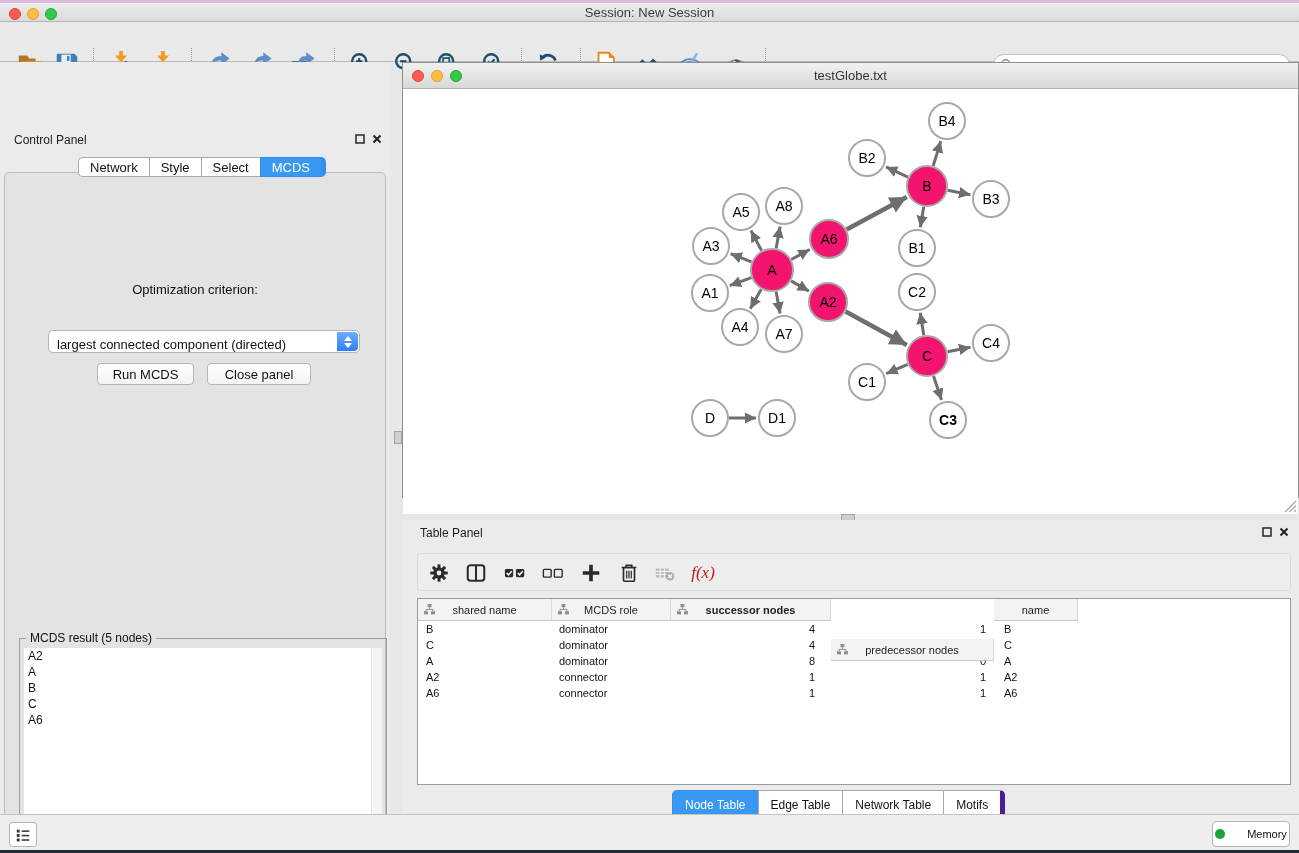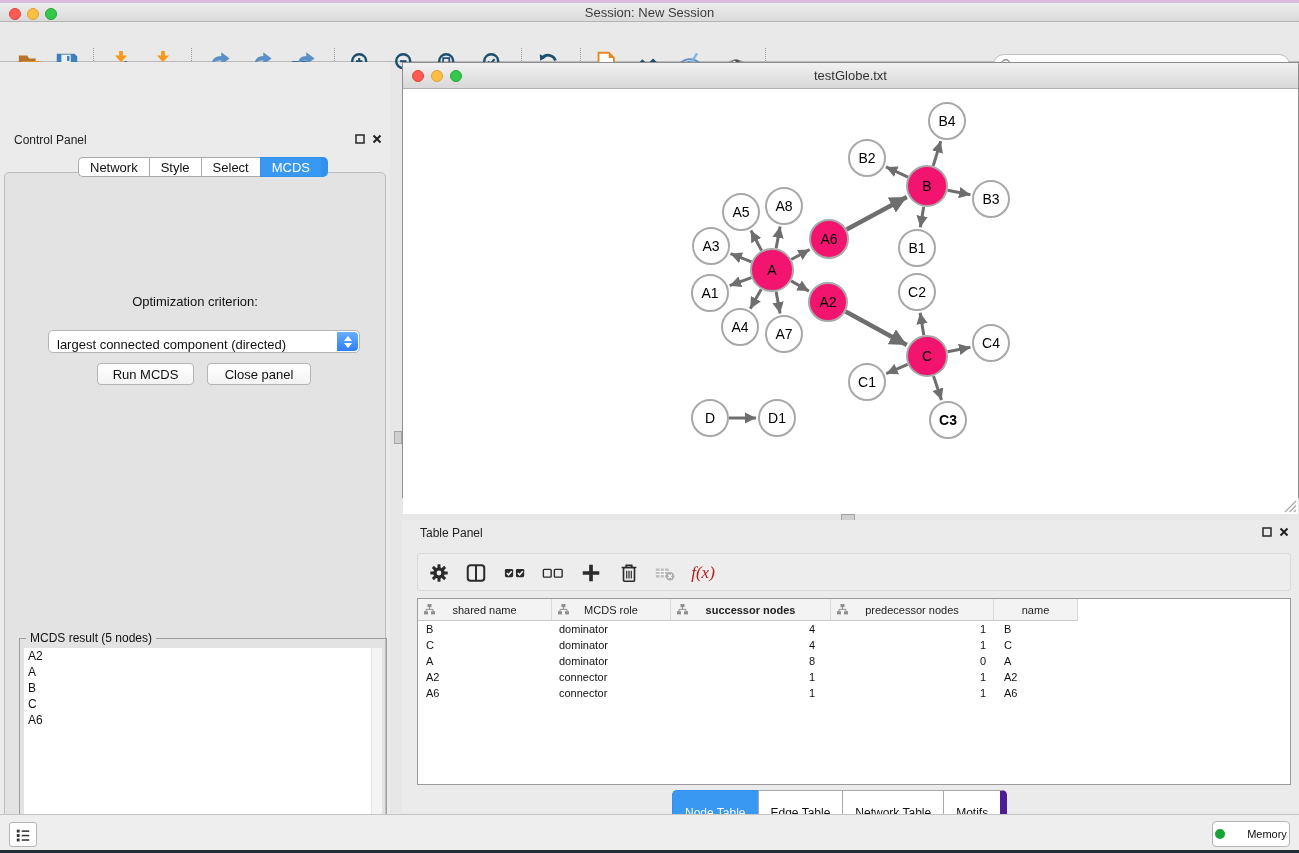--- a/index.html
+++ b/index.html
@@ -30,24 +30,24 @@
   .panel-title { font-size:12px; color:#222; }
   #cp-header { position:absolute; left:14px; top:71px; }
   .win-btns { position:absolute; display:flex; gap:7px; align-items:center; }
   #cp-btns { right:8px; top:72px; }
   #cp-content { position:absolute; left:4px; top:110px; width:382px; height:696px;
     background:#e3e3e3; border:1px solid #bdbdbd; border-radius:5px; }
   .seg { display:flex; }
   .seg-item { height:20px; line-height:19px; font-size:13px; padding:0 11px; background:#fff; color:#111;
     border:1px solid #a9a9a9; border-right:none; }
   .seg-item:first-child { border-radius:5px 0 0 5px; }
-  .seg-item:last-child { border-radius:0 5px 5px 0; border-right:7px solid #4c1d95; }
+  .seg-item:last-child { border-radius:0 5px 5px 0; border-right:5px solid #4c1d95; }
   .seg-item.active { background:#3898f2; border-color:#3090ee; color:#fff; }
   #cp-tabs { position:absolute; left:78px; top:95px; z-index:2; }
-  #opt-label { position:absolute; left:0; top:121px; width:100%; text-align:center; font-size:13px; color:#111; }
+  #opt-label { position:absolute; left:0; top:109px; width:100%; text-align:center; font-size:13px; color:#111; }
   #criterion { position:absolute; left:43px; top:157px; width:312px; height:23px; background:#fff;
     border:1px solid #b5b5b5; border-radius:5px; font-size:13px; color:#111;
     display:flex; align-items:flex-end; padding-left:8px; }
   #criterion .stepper { position:absolute; right:1px; top:1px; width:21px; height:19px;
     background:linear-gradient(#6aaefc,#2e7ef8); border-radius:0 4px 4px 0;
     display:flex; flex-direction:column; align-items:center; justify-content:center; gap:2px; }
   .chev { width:0; height:0; border-left:4px solid transparent; border-right:4px solid transparent; }
   .chev.up { border-bottom:5px solid #fff; }
   .chev.dn { border-top:5px solid #fff; }
   .push-btn { position:absolute; height:22px; background:linear-gradient(#ffffff,#f3f3f3);
@@ -94,21 +94,21 @@
   .th { position:relative; height:22px; background:#f3f3f3; border-right:1px solid #d9d9d9;
     border-bottom:1px solid #c9c9c9; display:flex; align-items:center; justify-content:center;
     font-size:11px; color:#222; }
   .th .hicon { position:absolute; left:6px; top:5px; }
   .tr { display:flex; height:16px; }
   .td { font-size:11px; color:#111; line-height:16px; white-space:nowrap; overflow:hidden; }
   .td.a-left8 { padding-left:8px; } .td.a-left7 { padding-left:7px; }
   .td.a-right16 { text-align:right; padding-right:16px; } .td.a-right8 { text-align:right; padding-right:8px; }
   .td.a-left10 { padding-left:10px; }
   #tp-tabs { position:absolute; left:270px; top:270px; }
-  #tp-tabs .seg-item { font-size:12px; height:30px; line-height:21px; padding:12px 12px; }
+  #tp-tabs .seg-item { font-size:12px; height:30px; line-height:21px; padding:4px 12px; }
 
   
   #status-bar { position:absolute; left:0; top:814px; width:1299px; height:36px;
     background:#eeeeee; border-top:1px solid #c4c4c4; }
   #status-list-btn { position:absolute; left:9px; top:7px; width:28px; height:25px; background:#fff;
     border:1px solid #b4b4b4; border-radius:3px; display:flex; align-items:center; justify-content:center; }
   #memory-btn { position:absolute; left:1212px; top:6px; width:78px; height:26px; background:#fff;
     border:1px solid #b4b4b4; border-radius:4px; display:flex; align-items:center; justify-content:center;
     gap:22px; font-size:11px; color:#111; }
   #memory-dot { width:10px; height:10px; border-radius:50%; background:#18a335; }
@@ -501,21 +501,21 @@
             <svg class="hicon" width="11" height="11" viewBox="0 0 11 11">
               <g fill="#8f8f8f">
                 <rect x="3.5" y="0" width="4" height="3.2"></rect>
                 <rect x="0" y="7.2" width="4" height="3.2"></rect>
                 <rect x="7" y="7.2" width="4" height="3.2"></rect>
               </g>
               <path d="M5.5 3.2v2.2M2 7.2V5.4h7v1.8" stroke="#8f8f8f" fill="none" stroke-width="1"></path>
             </svg>
             <span>successor nodes</span>
           </div>
-          <div class="th" style="width: 163px;">
+          <div class="th" style="width: 163px; margin-top: 40px;">
             <svg class="hicon" width="11" height="11" viewBox="0 0 11 11">
               <g fill="#8f8f8f">
                 <rect x="3.5" y="0" width="4" height="3.2"></rect>
                 <rect x="0" y="7.2" width="4" height="3.2"></rect>
                 <rect x="7" y="7.2" width="4" height="3.2"></rect>
               </g>
               <path d="M5.5 3.2v2.2M2 7.2V5.4h7v1.8" stroke="#8f8f8f" fill="none" stroke-width="1"></path>
             </svg>
             <span>predecessor nodes</span>
           </div>

